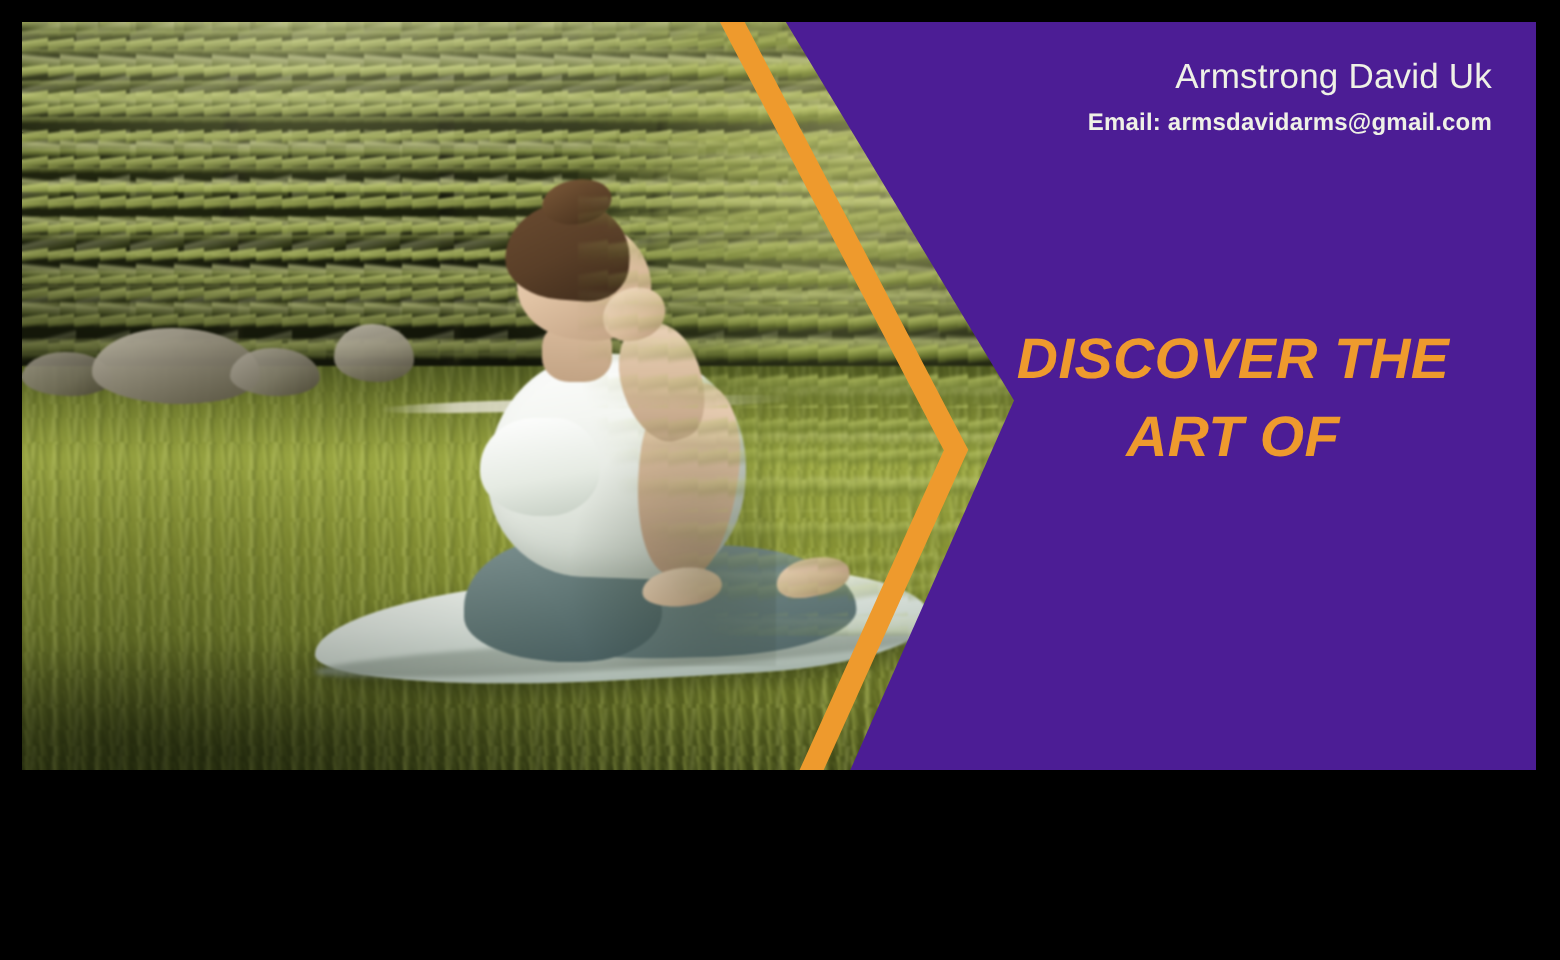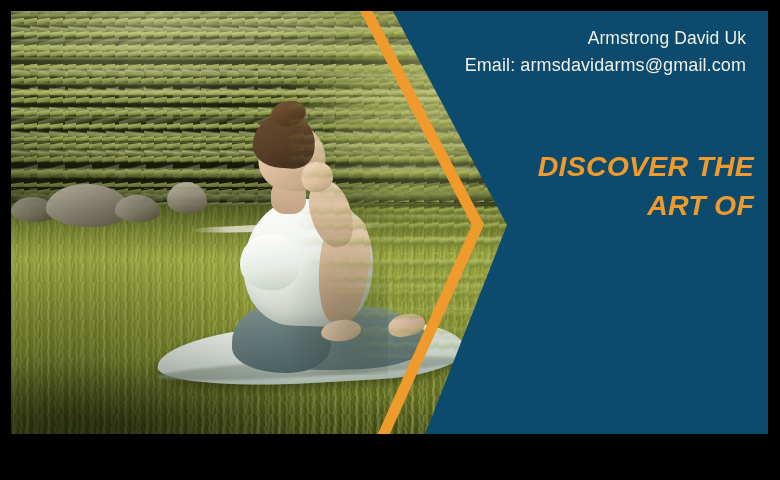--- a/index.html
+++ b/index.html
@@ -9,22 +9,22 @@
     background: #000000;
     font-family: "Liberation Sans", sans-serif;
     overflow: hidden;
   }
 
   #banner {
     position: absolute;
     left: 11px;
     top: 11px;
     width: 757px;
-    height: 423px;
-    background: #0c4a6e;
+    height: 374px;
+    background: #4c1d95;
     overflow: hidden;
   }
 
   
   #photo-panel {
     position: absolute;
     left: 0; top: 0;
     width: 496px;
     height: 100%;
     overflow: hidden;
@@ -279,29 +279,29 @@
   
   #contact-block {
     position:absolute;
     right: 22px;
     top: 14px;
     text-align: right;
     color: #EFF1E6;
     line-height: 1.52;
   }
   #contact-name  { font-size: 17.5px; letter-spacing:.1px; }
-  #contact-email { font-size: 18px; letter-spacing:.1px; }
+  #contact-email { font-size: 12px; letter-spacing:.1px;font-weight:bold; }
 
   #headline {
     position:absolute;
     left: 468px;
-    top: 136px;
+    top: 150px;
     width: 289px;
     padding-right: 14px;
-    text-align: right;
+    text-align: center;
     color: #EE9A2D;
     font-size: 28.5px;
     font-weight: 700;
     font-style: italic;
     line-height: 1.36;
     letter-spacing: .2px;
   }
   #headline .hl-line { display:block; white-space:nowrap; }
 </style>
 </head>

